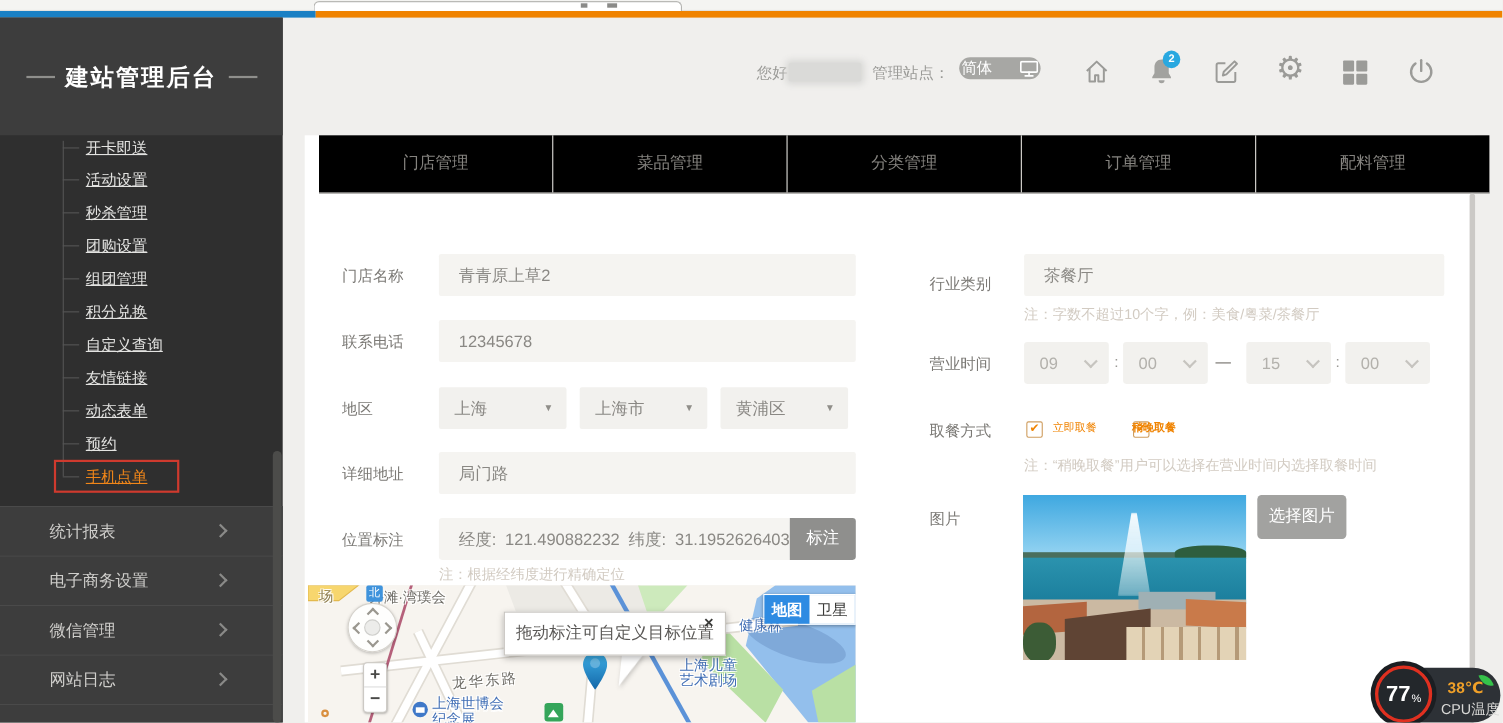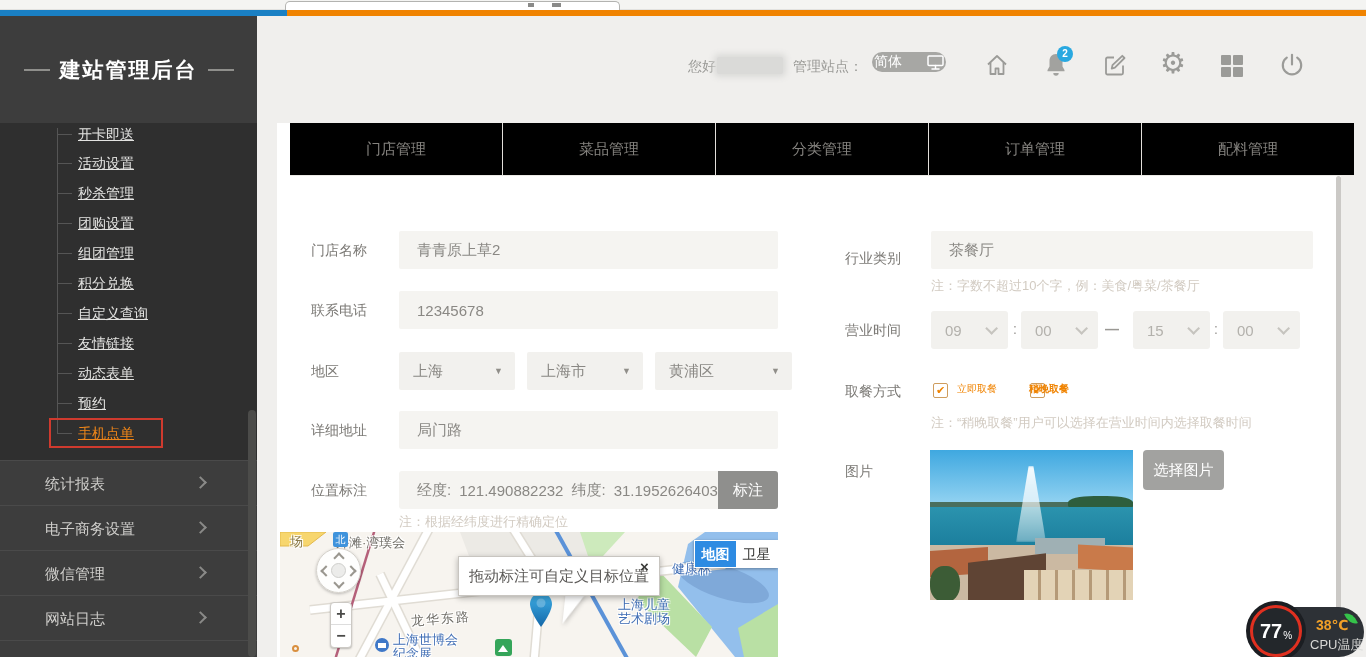--- a/index.html
+++ b/index.html
@@ -202,21 +202,21 @@
 
   <div class="abs flabel" style="left:311px;top:363px;">地区</div>
   <div class="abs fselect" style="left:399px;top:352px;width:116px;height:38px;">
       <span>上海</span>
       <span class="sel-arrow">▼</span>
     </div>
   <div class="abs fselect" style="left:527px;top:352px;width:116px;height:38px;">
       <span>上海市</span>
       <span class="sel-arrow">▼</span>
     </div>
-  <div class="abs fselect" style="left:655px;top:352px;width:137px;height:38px;">
+  <div class="abs fselect" style="left:655px;top:352px;width:116px;height:38px;">
       <span>黄浦区</span>
       <span class="sel-arrow">▼</span>
     </div>
 
   <div class="abs flabel" style="left:311px;top:422px;">详细地址</div>
   <div class="abs finput" style="left:399px;top:411px;width:379px;height:38px;">
       <span>局门路</span>
     </div>
 
   <div class="abs flabel" style="left:311px;top:482px;">位置标注</div>

